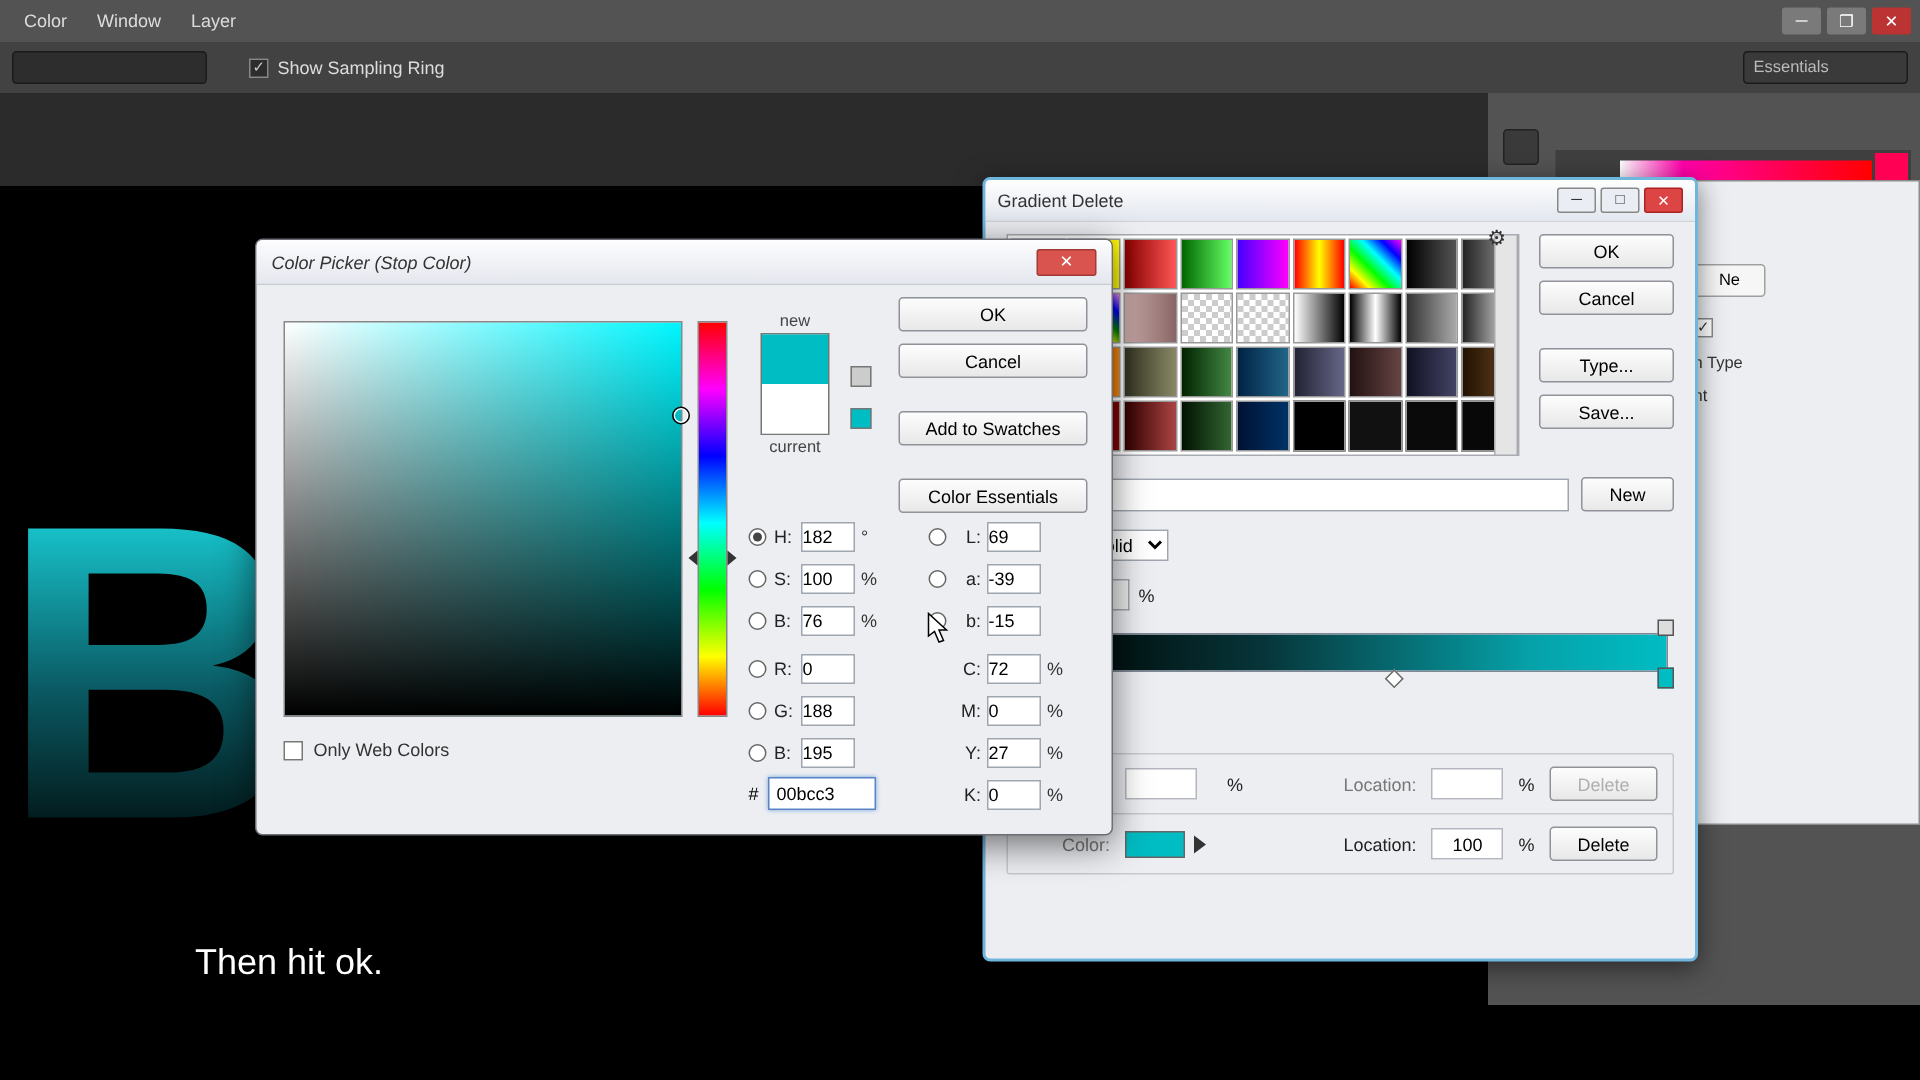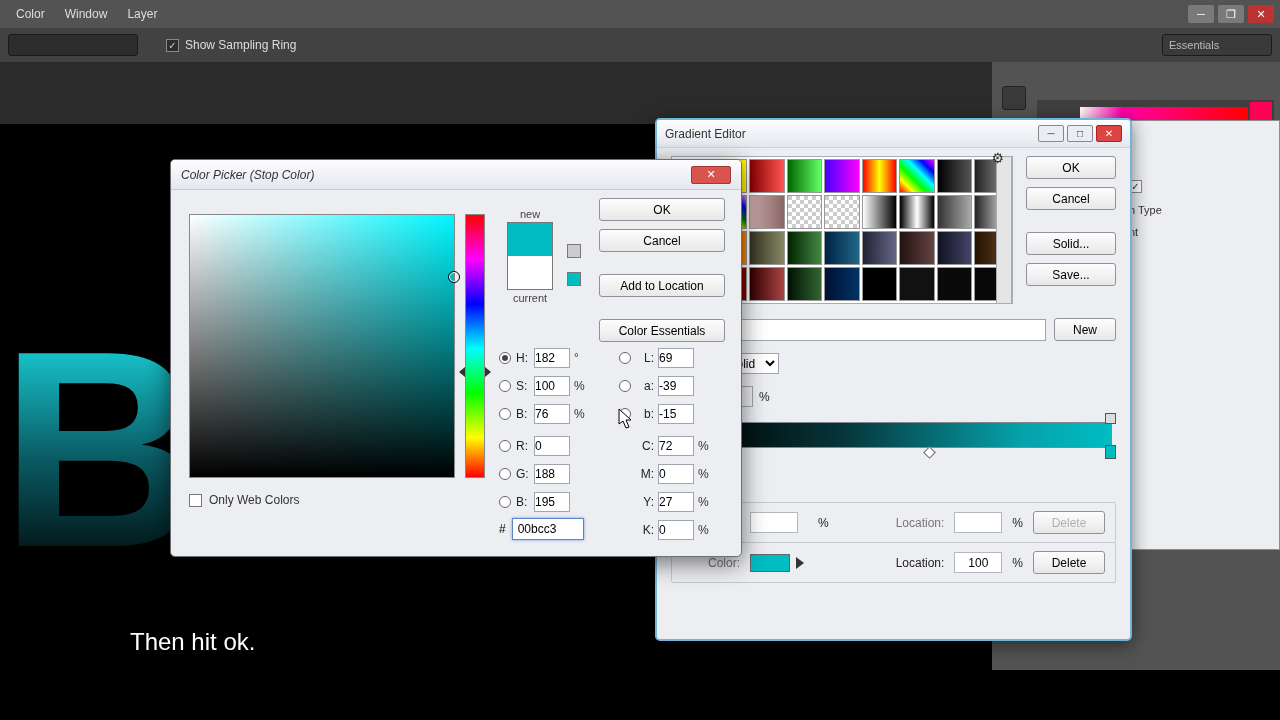--- a/index.html
+++ b/index.html
@@ -152,34 +152,35 @@
 <div class="panel-right">
   <div class="panel-tool"></div>
   <div class="panel-color">
     <div class="grad"></div>
     <div class="sw"></div>
   </div>
 </div>
 
 <div class="back-dialog">
   <div class="row" style="margin-top:40px;"></div>
+  <div class="row"><button class="ps-btn" style="width:48px">Ne</button></div>
   <div class="row"><span class="chk">✓</span></div>
   <div class="row" style="color:#333;font-size:11px;">h Type</div>
   <div class="row" style="color:#333;font-size:11px;">nt</div>
 </div>
 
 <div class="canvas">
   <div class="bigtext">BL</div>
 </div>
 <div class="letterbox-bottom"></div>
 <div class="caption">Then hit ok.</div>
 
 <div class="ge-window">
   <div class="ge-title">
-    <span>Gradient Editor</span>
+    <span>Gradient Delete</span>
     <span class="spacer"></span>
     <span class="tb">─</span>
     <span class="tb">□</span>
     <span class="tb close">✕</span>
   </div>
   <div class="ge-body">
     <div class="ge-presets">
       <div class="p" style="background:linear-gradient(90deg,#000,#fff)"></div>
       <div class="p" style="background:linear-gradient(90deg,#f80,#ff0)"></div>
       <div class="p" style="background:linear-gradient(90deg,#800,#f55)"></div>
@@ -216,21 +217,21 @@
       <div class="p" style="background:#111"></div>
       <div class="p" style="background:#0a0a0a"></div>
       <div class="p" style="background:#080808"></div>
     </div>
     <div class="ge-scroll"></div>
     <span class="ge-gear">⚙</span>
     <div class="ge-btncol">
       <button class="ps-btn">OK</button>
       <button class="ps-btn">Cancel</button>
       <div style="height:6px"></div>
-      <button class="ps-btn">Solid...</button>
+      <button class="ps-btn">Type...</button>
       <button class="ps-btn">Save...</button>
     </div>
 
     <div class="ge-namewrap">
       <input type="text" value="Custom" style="">
       <button class="ps-btn" style="width:62px">New</button>
     </div>
 
     <div class="ge-row r1">
       <span>nt Type:</span>
@@ -301,21 +302,21 @@
     </div>
     <div class="cp-cubes">
       <span class="cube"></span>
       <span class="cube sm"></span>
     </div>
 
     <div class="cp-btncol">
       <button class="ps-btn">OK</button>
       <button class="ps-btn">Cancel</button>
       <div style="height:6px"></div>
-      <button class="ps-btn">Add to Location</button>
+      <button class="ps-btn">Add to Swatches</button>
       <div style="height:6px"></div>
       <button class="ps-btn">Color Essentials</button>
     </div>
 
     <div class="cp-values">
       <div class="cv-row">
           <span class="radio sel"></span>
           <span class="lab">H:</span>
           <input value="182" style="">
           <span class="unit">°</span>

